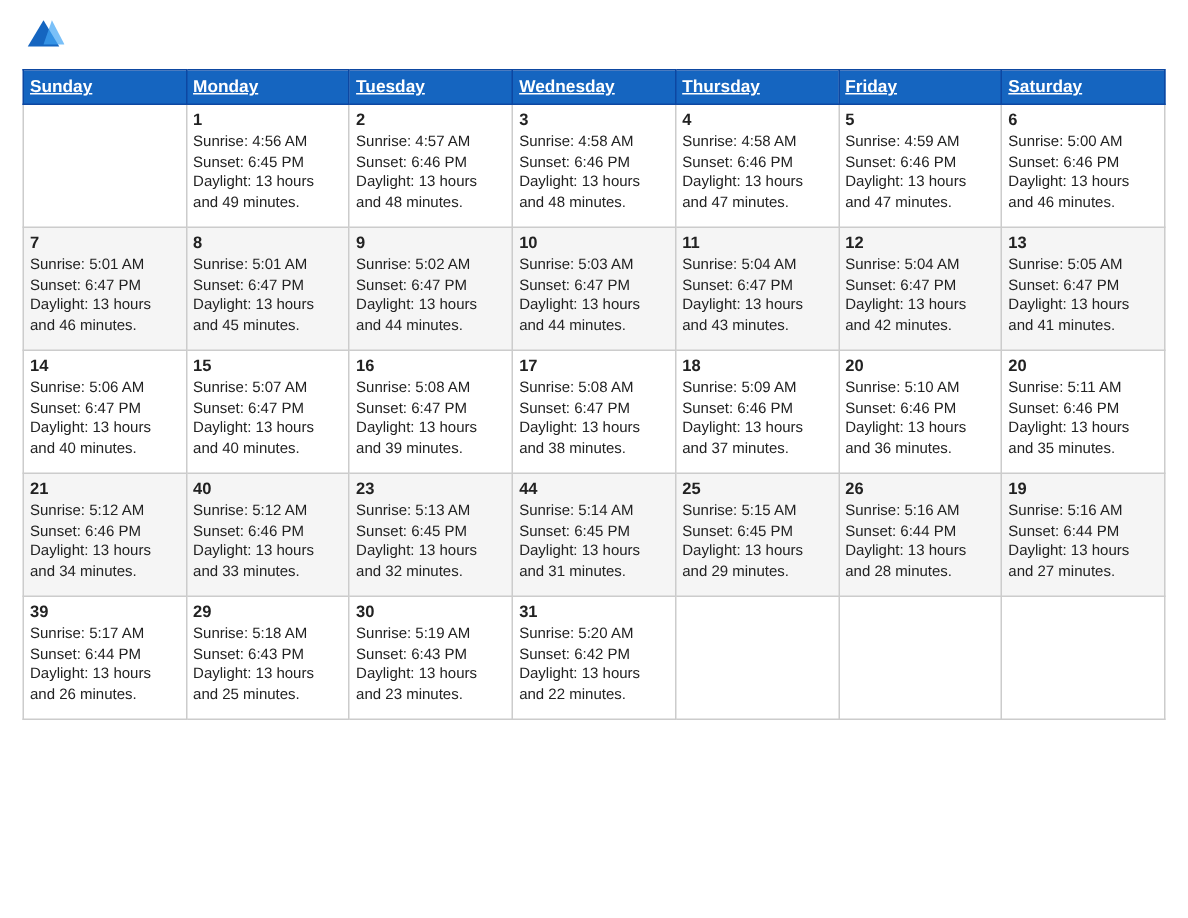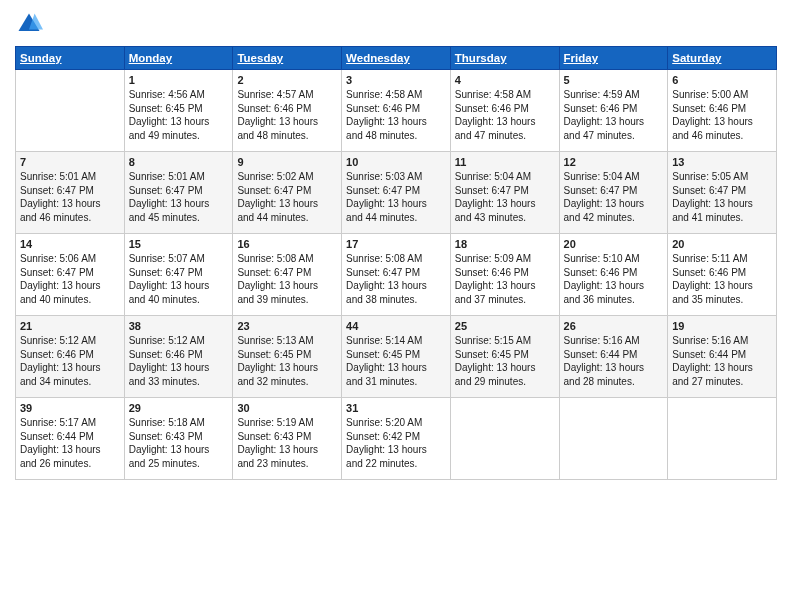--- a/index.html
+++ b/index.html
@@ -211,21 +211,21 @@
             <span class="day-num">20</span>
             <div class="cell-text">Sunrise: 5:11 AM<br>Sunset: 6:46 PM<br>Daylight: 13 hours<br>and 35 minutes.</div>
           </td>
         </tr>
         <tr>
           <td>
             <span class="day-num">21</span>
             <div class="cell-text">Sunrise: 5:12 AM<br>Sunset: 6:46 PM<br>Daylight: 13 hours<br>and 34 minutes.</div>
           </td>
           <td>
-            <span class="day-num">38</span>
+            <span class="day-num">40</span>
             <div class="cell-text">Sunrise: 5:12 AM<br>Sunset: 6:46 PM<br>Daylight: 13 hours<br>and 33 minutes.</div>
           </td>
           <td>
             <span class="day-num">23</span>
             <div class="cell-text">Sunrise: 5:13 AM<br>Sunset: 6:45 PM<br>Daylight: 13 hours<br>and 32 minutes.</div>
           </td>
           <td>
             <span class="day-num">44</span>
             <div class="cell-text">Sunrise: 5:14 AM<br>Sunset: 6:45 PM<br>Daylight: 13 hours<br>and 31 minutes.</div>
           </td>

